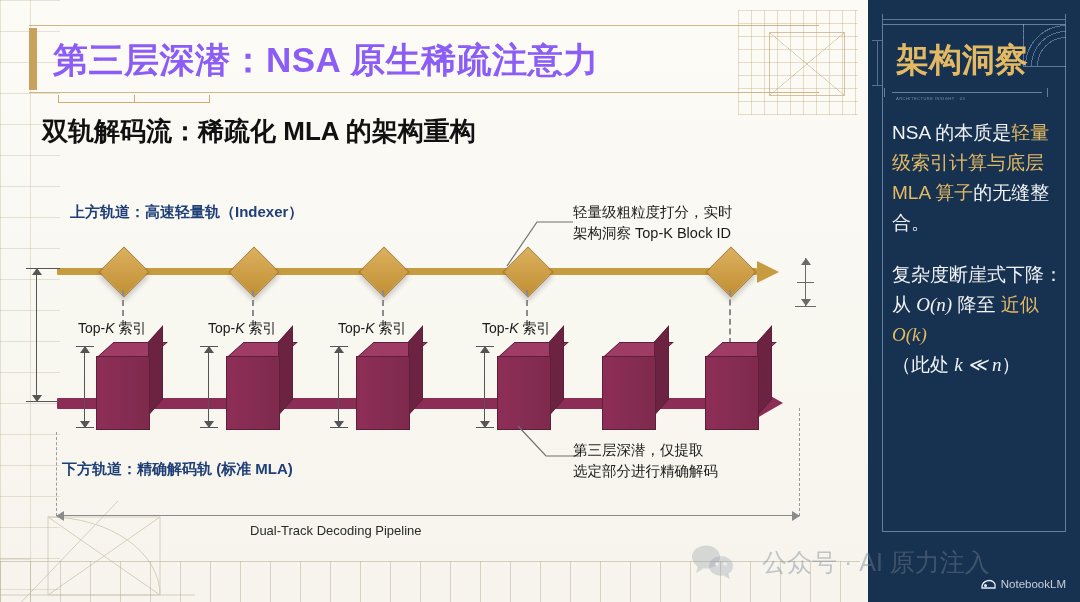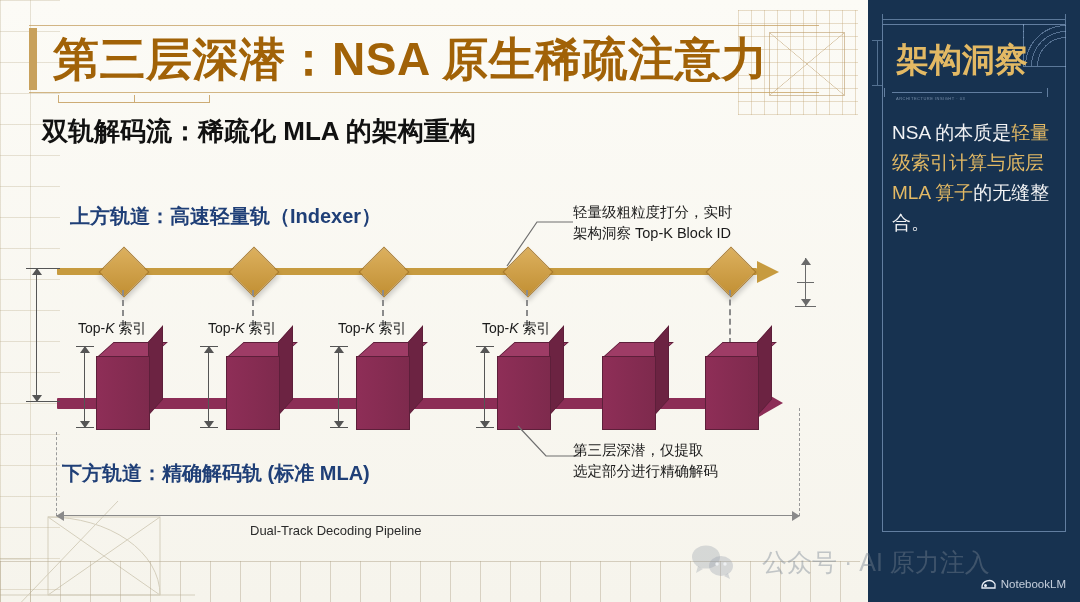--- a/index.html
+++ b/index.html
@@ -48,40 +48,40 @@
 
   
   .title-wrap{
     position:absolute;left:29px;top:25px;width:790px;height:66px;
     border-top:1.5px solid rgba(196,158,94,.75);
     border-bottom:1.5px solid rgba(196,158,94,.75);
     display:flex;align-items:center;
   }
   .title-bar{width:8px;height:62px;background:#c8a15c;margin-right:16px;flex:0 0 auto;}
   .title{
-    font-size:46px;font-weight:bold;color:#a16207;letter-spacing:.5px;
+    font-size:35px;font-weight:bold;color:#8b5cf6;letter-spacing:.5px;
     line-height:1;white-space:nowrap;
   }
   .title-tick{
     position:absolute;left:58px;top:95px;width:150px;height:7px;
     border:1px solid rgba(196,158,94,.85);border-top:none;
   }
   .title-tick:after{
     content:"";position:absolute;left:50%;top:0;width:1px;height:7px;background:rgba(196,158,94,.85);
   }
   .subtitle{
     position:absolute;left:42px;top:114px;
     font-size:26px;font-weight:bold;color:#111;white-space:nowrap;
   }
 
   
   .diagram{position:absolute;left:0;top:170px;width:858px;height:400px;}
 
   .track-label{
-    position:absolute;font-size:20px;font-weight:bold;color:#1f3f77;white-space:nowrap;
+    position:absolute;font-size:15px;font-weight:bold;color:#1f3f77;white-space:nowrap;
   }
   .lbl-upper{left:70px;top:33px;}
   .lbl-lower{left:62px;top:290px;}
 
   
   .track-gold{
     position:absolute;left:57px;top:98px;width:700px;height:7px;
     background:#c79b3f;border-radius:1px;
   }
   .track-gold-arrow{
@@ -409,20 +409,24 @@
     <div class="panel-frame"></div>
     <div class="panel-corner"></div>
 
     <div class="panel-title">架构洞察</div>
     <div class="panel-rule"></div>
     <div class="micro">ARCHITECTURE INSIGHT · 03</div>
 
     <div class="panel-body">
       <p>
         <span>NSA 的本质是</span><span class="hl">轻量级索引计算与底层 MLA 算子</span><span>的无缝整合。</span>
+      </p>
+      <p>
+        <span>复杂度断崖式下降：从 </span><i>O(n)</i><span> 降至 </span><span class="hl">近似 </span><i class="hl">O(k)</i><br>
+        <span>（此处 </span><i>k ≪ n</i><span>）</span>
       </p>
     </div>
 
     <div class="nblm">
       <svg width="15" height="13" viewBox="0 0 15 13">
         <path d="M1 11 A7 7 0 0 1 14 7 L14 11 Z" fill="none" stroke="#e8edf5" stroke-width="1.3"></path>
         <circle cx="4.5" cy="8.6" r="1.5" fill="#e8edf5"></circle>
       </svg>
       <span>NotebookLM</span>
     </div>

